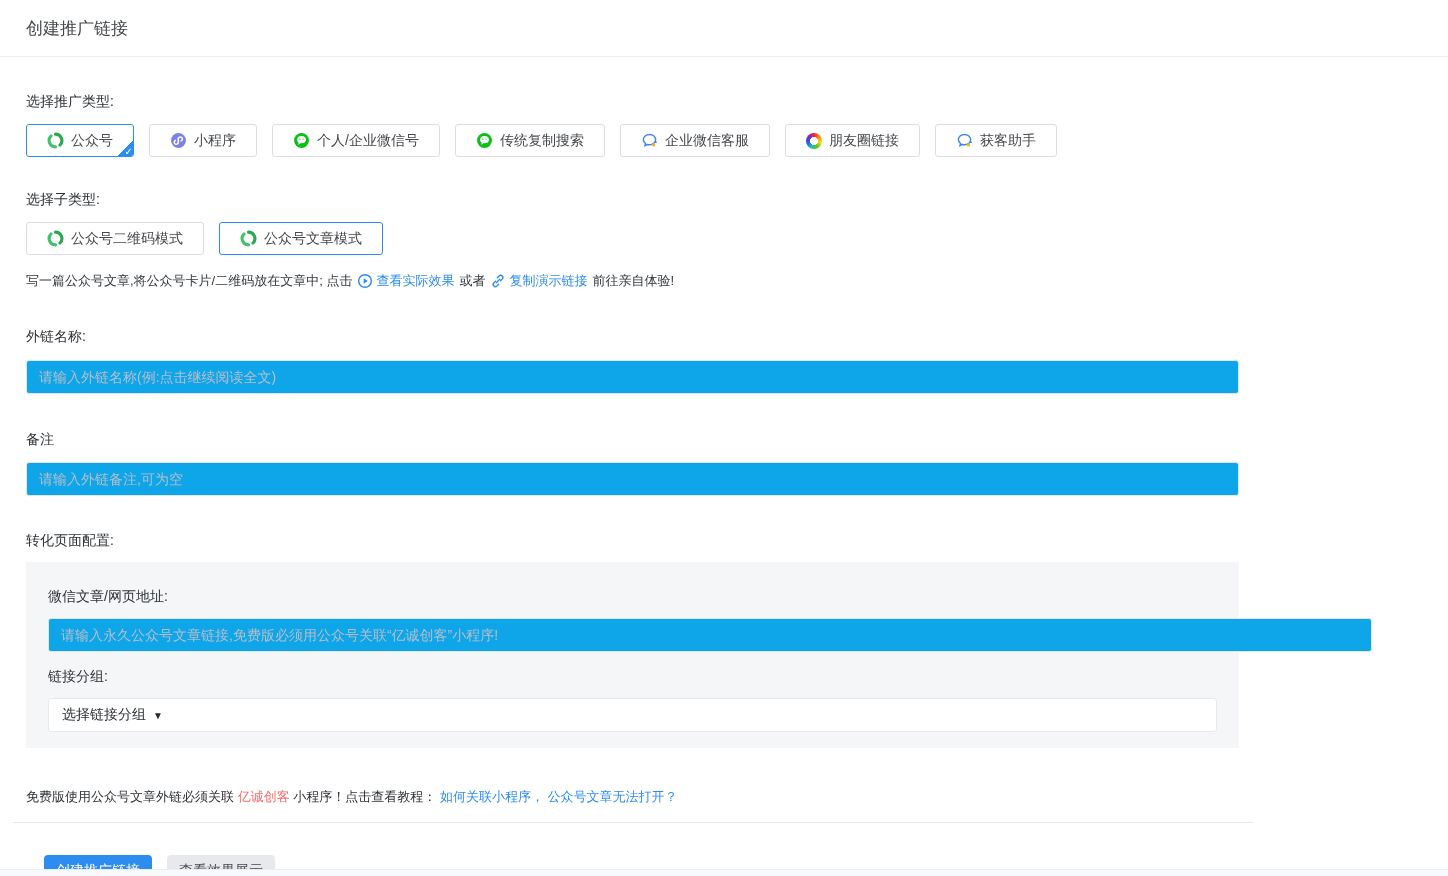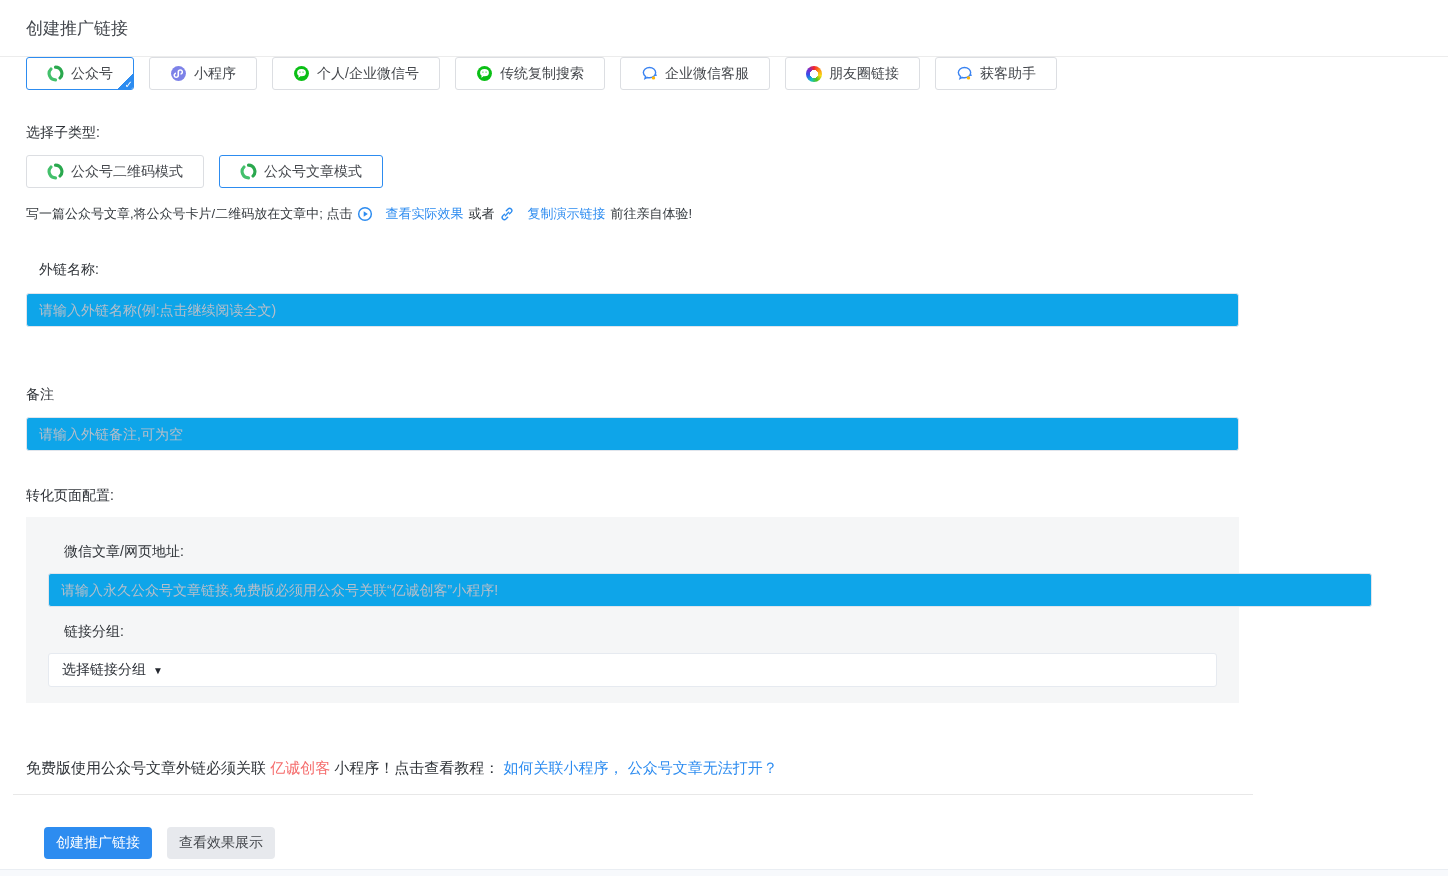--- a/index.html
+++ b/index.html
@@ -10,22 +10,22 @@
   }
   .header {
     height: 57px; border-bottom: 1px solid #ececec;
     display: flex; align-items: center; padding-left: 26px;
   }
   .page-title { font-size: 17px; color: #43474d; font-weight: 400; }
   .content { padding-left: 26px; }
   .section-label { font-size: 14px; color: #2f3338; }
   .lbl-promo { margin: 36px 0 13px; }
   .lbl-sub   { margin: 34px 0 13px; }
-  .lbl-name  { margin: 38px 13px 14px; }
-  .lbl-remark{ margin: 59px 0 13px; }
+  .lbl-name  { margin: 38px 0 14px; }
+  .lbl-remark{ margin: 37px 0 13px; }
   .lbl-conv  { margin: 36px 0 12px; }
 
   .btn-row { display: flex; gap: 15px; }
   .type-btn {
     position: relative; height: 33px; display: inline-flex; align-items: center;
     gap: 7px; padding: 0 20px; background: #fff; border: 1px solid #dcdee2;
     border-radius: 3px; font-size: 14px; color: #45484d; cursor: pointer;
     white-space: nowrap; overflow: hidden;
   }
   .type-btn.selected { border-color: #2d8cf0; }
@@ -39,44 +39,44 @@
   }
   .icon { display: inline-flex; align-items: center; justify-content: center; flex: 0 0 auto; }
   .moments-ring {
     width: 16px; height: 16px; border-radius: 50%;
     background:
       radial-gradient(circle at center, #ffffff 0 4.2px, rgba(255,255,255,0) 4.3px),
       conic-gradient(#f5222d,#fa8c16,#fadb14,#52c41a,#13c2c2,#2f54eb,#722ed1,#f5222d);
   }
 
   .tip { margin-top: 17px; font-size: 13px; color: #33383d; display: flex; align-items: center; gap: 5px; }
-  .tip .link { color: #2d8cf0; cursor: pointer; display: inline-flex; align-items: center; gap: 12px; }
+  .tip .link { color: #2d8cf0; cursor: pointer; display: inline-flex; align-items: center; gap: 3px; }
 
   .text-input {
     width: 1213px; height: 34px; border: 1px solid #e0e5ec; border-radius: 3px;
     padding: 0 12px; font-size: 14px; color: #303133; outline: none;
     font-family: inherit; background: #0ea5e9; display: block;
   }
   .text-input::placeholder { color: #b7bec9; }
 
   .panel {
     width: 1213px; background: #f5f6f7; margin-top: 0;
     padding: 26px 22px 16px 22px;
   }
-  .panel .section-label { margin-bottom: 12px; margin-left: 16px; }
+  .panel .section-label { margin-bottom: 12px; }
   .panel .text-input { width: 1324px; }
   .lbl-group { margin-top: 16px; }
   .select-box {
     width: 1169px; height: 34px; background: #fff; border: 1px solid #e6eaf0;
     border-radius: 3px; display: flex; align-items: center; gap: 7px;
     padding: 0 13px; font-size: 14px; color: #2b2f36; cursor: pointer;
   }
   .select-box .caret { font-size: 10px; color: #23272e; }
 
-  .notice { margin-top: 56px; font-size: 15px; color: #2f3338; }
+  .notice { margin-top: 40px; font-size: 13px; color: #2f3338; }
   .notice .red  { color: #f56c6c; }
   .notice .blue { color: #2d8cf0; cursor: pointer; }
 
   .divider { width: 1240px; margin-left: -13px; margin-top: 16px; border-top: 1px solid #e8e8e8; }
 
   .actions { margin: 32px 0 0 18px; display: flex; gap: 15px; }
   .btn { height: 32px; padding: 0 12px; border: none; border-radius: 4px;
          font-size: 14px; font-family: inherit; cursor: pointer; }
   .btn-primary { background: #2d8cf0; color: #ffffff; }
   .btn-plain   { background: #e7e9ed; color: #45484d; }
@@ -88,20 +88,21 @@
 </style>
 </head>
 <body>
 
 <div class="header">
   <div class="page-title">创建推广链接</div>
 </div>
 
 <div class="content">
 
+  <div class="section-label lbl-promo">选择推广类型:</div>
   <div class="btn-row" id="promo-type-row">
       <div class="type-btn selected">
         <span class="icon">
           <svg width="17" height="17" viewBox="0 0 24 24" fill="none" stroke-linecap="round">
             <path d="M12 3 a9 9 0 0 1 6.36 15.36" stroke="#2aa84e" stroke-width="4.4"></path>
             <path d="M12 21 a9 9 0 0 1 -6.36 -15.36" stroke="#43c06b" stroke-width="4.4"></path>
           </svg>
         </span>
         <span>公众号</span>
         <span class="check-badge">

